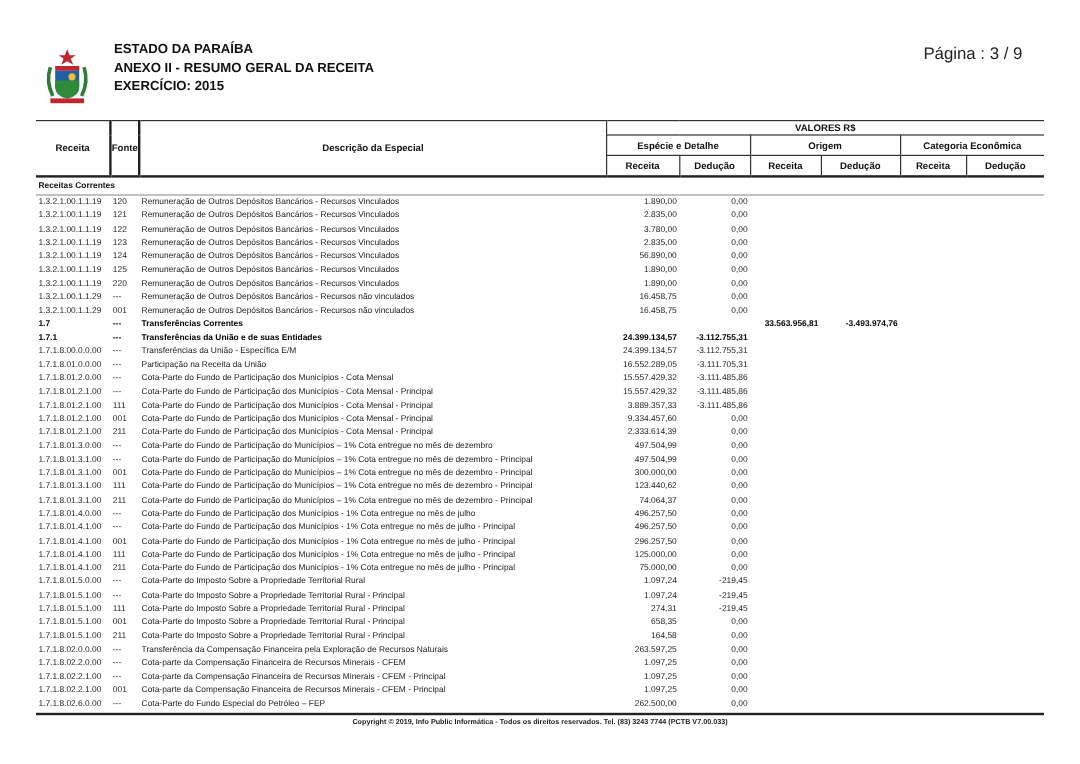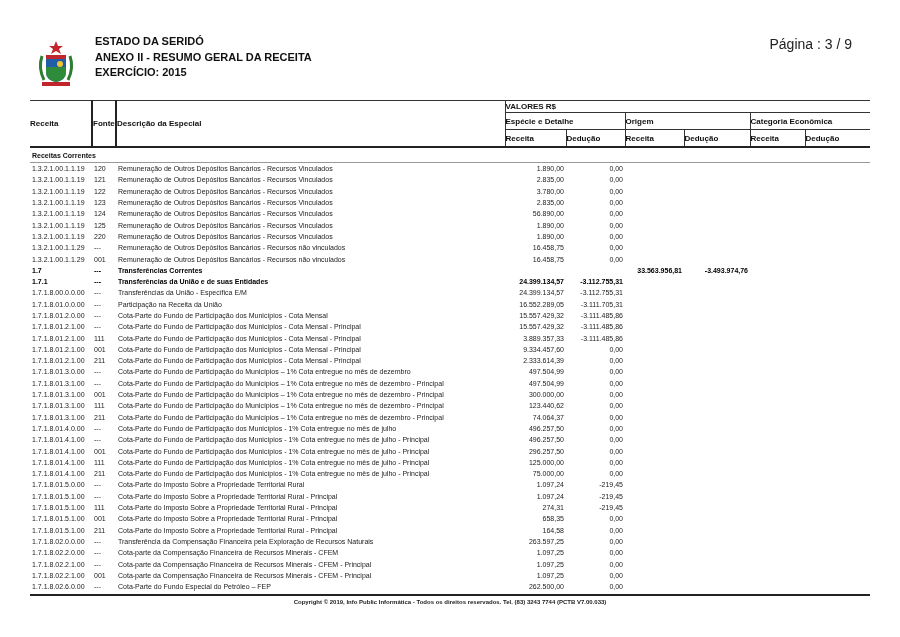--- a/index.html
+++ b/index.html
@@ -2,21 +2,21 @@
 <html><head>
 <meta charset="utf-8">
 <style>
   html, body { margin:0; padding:0; background:#ffffff; }
   body { width:900px; height:637px; position:relative; overflow:hidden; font-family:"Liberation Sans", sans-serif; color:#111; }
   .logo { position:absolute; left:36px; top:40px; width:40px; height:50px; }
   .hdr { position:absolute; left:95px; top:34px; font-weight:bold; font-size:11px; line-height:15.5px; color:#111; }
   .hdr div { white-space:nowrap; }
   .page-num { position:absolute; right:48px; top:36px; font-size:14px; color:#222; }
   table.rep { position:absolute; left:30px; top:100px; width:840px; border-collapse:collapse; table-layout:fixed; font-size:7px; }
-  table.rep th { font-weight:bold; font-size:8px; color:#111; text-align:left; padding:0; }
+  table.rep th { font-weight:bold; font-size:8px; color:#111; text-align:center; padding:0; }
   .h1 th { height:11px; }
   .h2 th { height:16px;margin-left:32px; }
   .h3 th { height:16px; }
   .bl { border-left:1px solid #333; }
   .blt { border-left:2px solid #222; }
   .bt { border-top:1px solid #333; }
   .bb2 { border-bottom:2px solid #222; }
   .section td { font-weight:bold; font-size:7px; height:14px; border-bottom:1px solid #999; padding:0 2px; }
   .row td { height:11.3px; padding:0 2px; white-space:nowrap; overflow:hidden; color:#222; line-height:11px; }
   .row.bold td { font-weight:bold; color:#000; }
@@ -34,21 +34,21 @@
     <path d="M34 16 Q38 28 32 40" stroke="#2e7d32" stroke-width="3" fill="none"></path>
     <rect x="10" y="15" width="20" height="4" fill="#c0262c"></rect>
     <path d="M10 19 H30 V32 Q30 40 20 42 Q10 40 10 32 Z" fill="#1e5fa8"></path>
     <path d="M10 27 H30 V32 Q30 40 20 42 Q10 40 10 32 Z" fill="#2e8b3a"></path>
     <circle cx="24" cy="24" r="3" fill="#f2c230"></circle>
     <rect x="6" y="42" width="28" height="4" fill="#c0262c"></rect>
   </svg>
 </div>
 
 <div class="hdr">
-  <div>ESTADO DA SERIDÓ</div>
+  <div>ESTADO DA PARAÍBA</div>
   <div>ANEXO II - RESUMO GERAL DA RECEITA</div>
   <div>EXERCÍCIO: 2015</div>
 </div>
 <div class="page-num">Página : 3 / 9</div>
 
 <table class="rep">
   <colgroup>
     <col style="width:62px">
       <col style="width:24px">
       <col style="width:389px">

